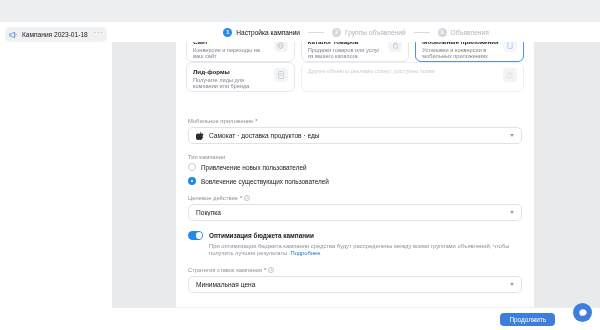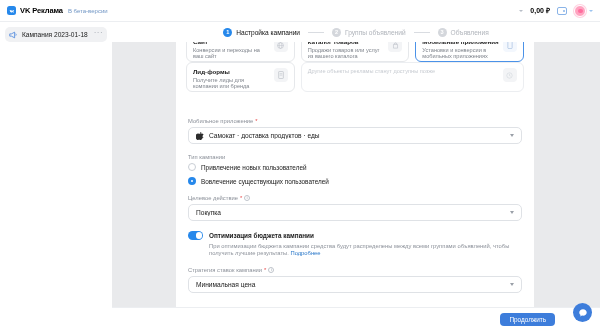--- a/index.html
+++ b/index.html
@@ -262,41 +262,20 @@
     background: #3d7ddb;
     display: flex; align-items: center; justify-content: center;
   }
   .fab svg { display:block; }
 </style>
 </head>
 <body>
 
 <div id="app">
 
-  <div class="topbar">
-    <span class="logo-mark">
-      <svg width="6" height="6" viewBox="0 0 10 10">
-          <path d="M1.2 3.2h1.5c.2 1.4.9 2.2 1.4 2.4V3.2h1.4v2.1c.5-.06 1.1-.7 1.3-2.1h1.4c-.16 1.1-.75 1.85-1.2 2.15.42.24 1.1.9 1.36 2.05H7c-.2-.7-.7-1.25-1.5-1.33v1.33H4.3C2.7 7.4 1.5 6 1.2 3.2z" fill="#fff"></path>
-        </svg>
-    </span>
-    <span class="logo-text">VK Реклама</span>
-    <span class="beta-text">В бета-версии</span>
-
-    <div class="topbar-right">
-      <div class="acct-select">
-        <span class="chev"></span>
-      </div>
-      <span class="balance">0,00 ₽</span>
-      <span class="wallet-ic"></span>
-      <span class="avatar-wrap">
-        <span class="avatar"></span>
-        <span class="chev-blue"></span>
-      </span>
-    </div>
-  </div>
 
   <div class="leftrail">
     <div class="camp-item">
       <span class="camp-ic">
         <svg width="9" height="8" viewBox="0 0 12 10">
             <path d="M1 3.5h2.2L7.5 1.2v7.6L3.2 6.5H1z" fill="none" stroke="#3d7ddb" stroke-width="1"></path>
             <path d="M9 3.2c.7.5.7 2.1 0 2.6" fill="none" stroke="#3d7ddb" stroke-width="1"></path>
           </svg>
       </span>
       <span class="camp-label">Кампания 2023-01-18</span>

